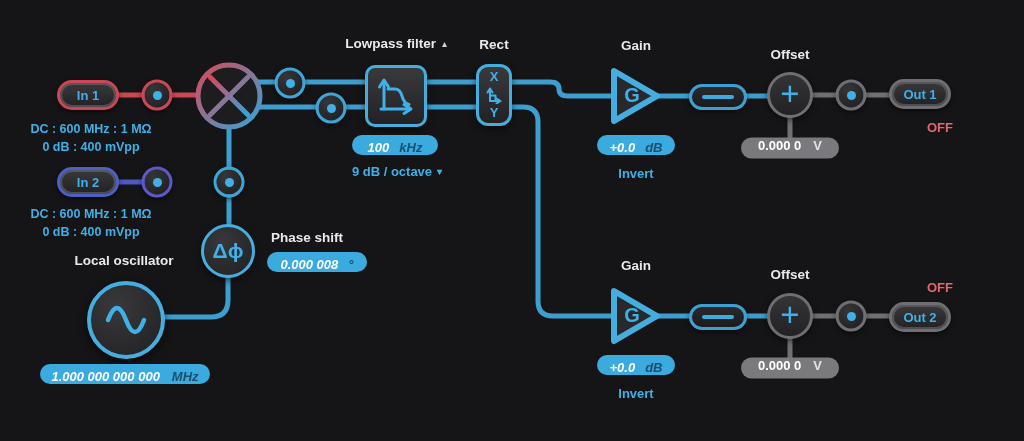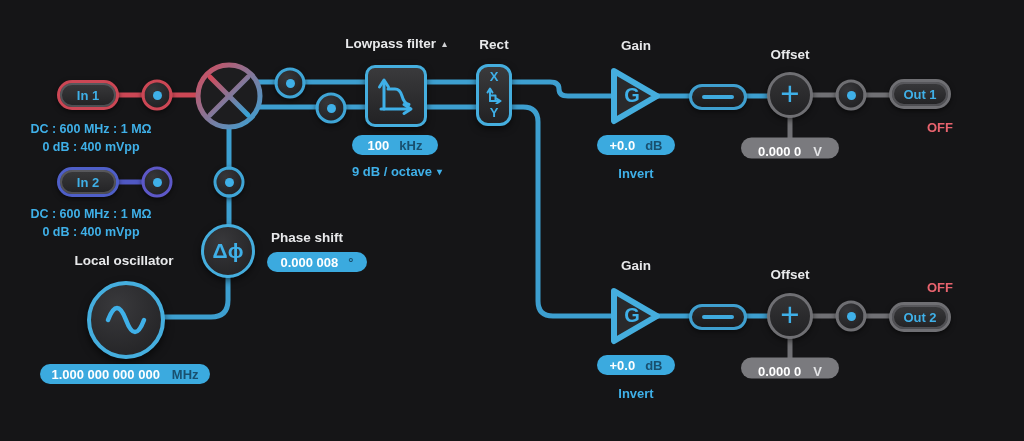--- a/index.html
+++ b/index.html
@@ -41,27 +41,27 @@
     border:3px solid #45AEDE; border-radius:10px;
     background:linear-gradient(180deg,#3A3A3C,#222224);
     box-shadow:0 3px 7px rgba(0,0,0,.55);
     display:flex; align-items:center; justify-content:center; box-sizing:border-box;
   }
   .rect-block { flex-direction:column; justify-content:space-between; padding:4px 0; border-radius:12px; }
   .rect-block .xy { color:#3FB0E8; font-size:13px; font-weight:bold; line-height:12px; }
 
   .val-pill {
     height:20px; border-radius:11px; background:#3BAADF;
-    display:flex; align-items:center; justify-content:center;
-    color:#FFFFFF; font-size:13px; font-weight:bold; white-space:nowrap;
+    display:flex; align-items:flex-end; justify-content:center;
+    color:#FFFFFF; font-size:13px; font-weight:bold; white-space:nowrap;font-style:italic;
   }
   .val-pill .unit { color:#19506F; }
   .gray-pill {
     height:21px; border-radius:11px; background:#7A7A7E;
-    display:flex; align-items:flex-end; justify-content:center;
+    display:flex; align-items:flex-start; justify-content:center;
     color:#FFFFFF; font-size:13px; font-weight:bold; white-space:nowrap;
   }
   .gray-pill .unit { color:#E3E4E6; }
 
   .switch-pill {
     width:58px; height:26px; border-radius:14px; border:3px solid #3F9FCF;
     background:linear-gradient(180deg,#2A2A2C,#1B1B1D);
     box-shadow:0 2px 5px rgba(0,0,0,.5); box-sizing:border-box;
   }
   .switch-pill::after {

